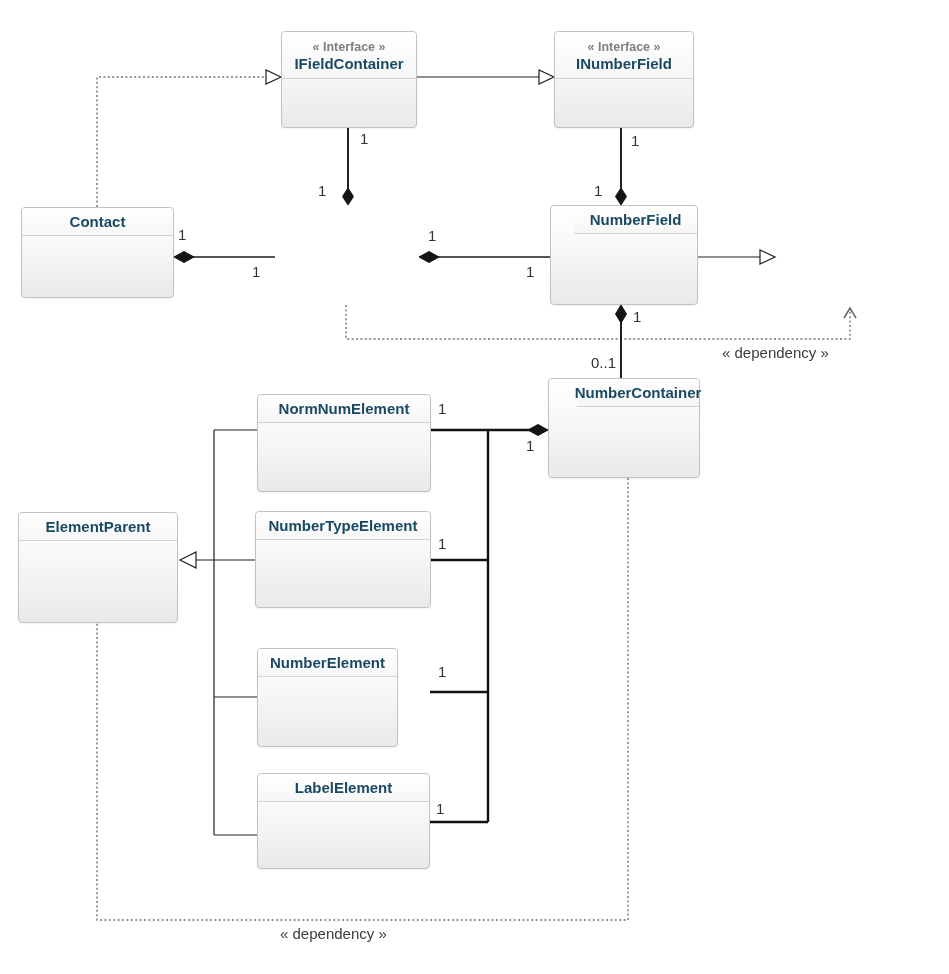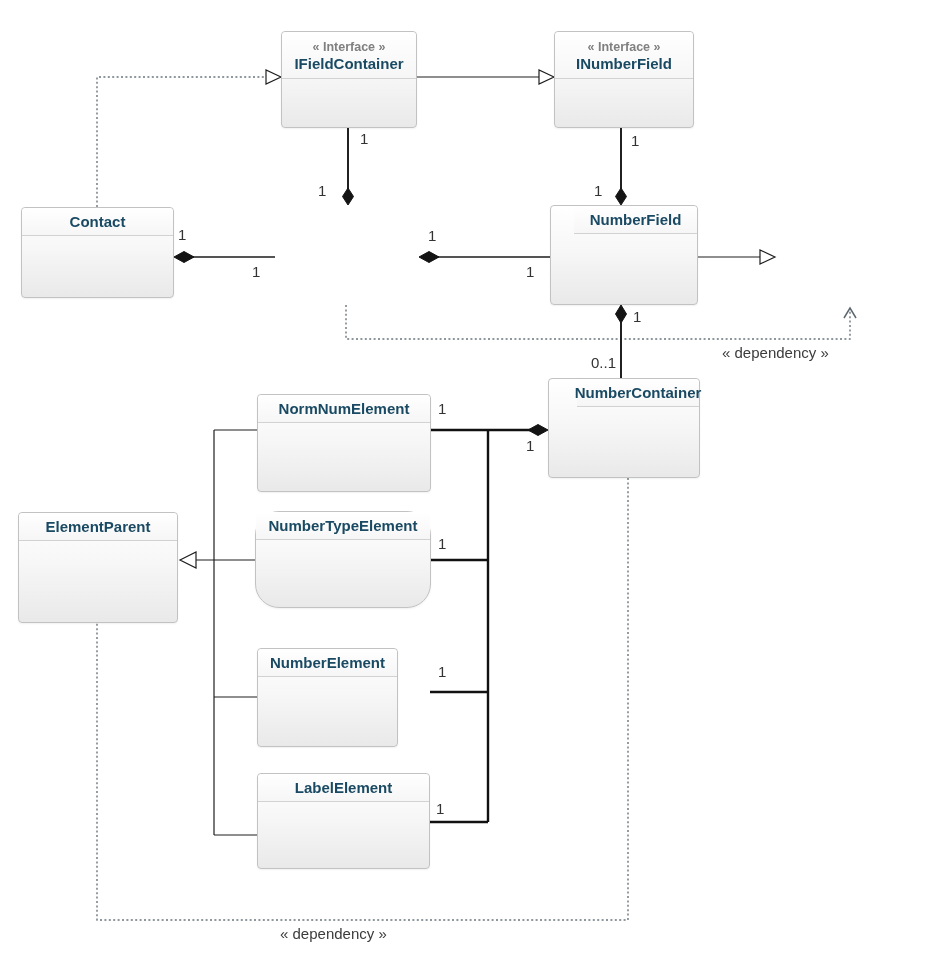--- a/index.html
+++ b/index.html
@@ -200,21 +200,21 @@
     <div class="box-body"></div>
   </div>
 
   <div class="uml-box" style="left:18px; top:512px; width:160px; height:111px;">
     <div class="box-header h1line">
       <div class="box-title">ElementParent</div>
     </div>
     <div class="box-body"></div>
   </div>
 
-  <div class="uml-box" style="left:255px; top:511px; width:176px; height:97px;border-radius:24px;">
+  <div class="uml-box" style="left:255px; top:511px; width:176px; height:97px;">
     <div class="box-header h1line">
       <div class="box-title">NumberTypeElement</div>
     </div>
     <div class="box-body"></div>
   </div>
 
   <div class="uml-box" style="left:257px; top:648px; width:141px; height:99px;">
     <div class="box-header h1line">
       <div class="box-title">NumberElement</div>
     </div>

